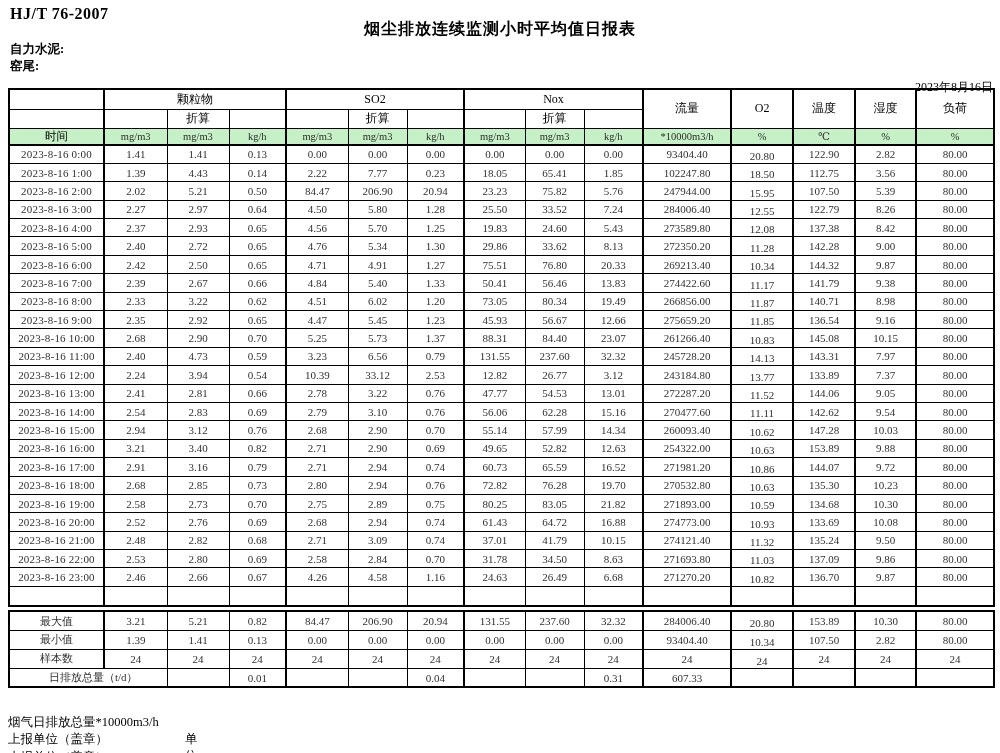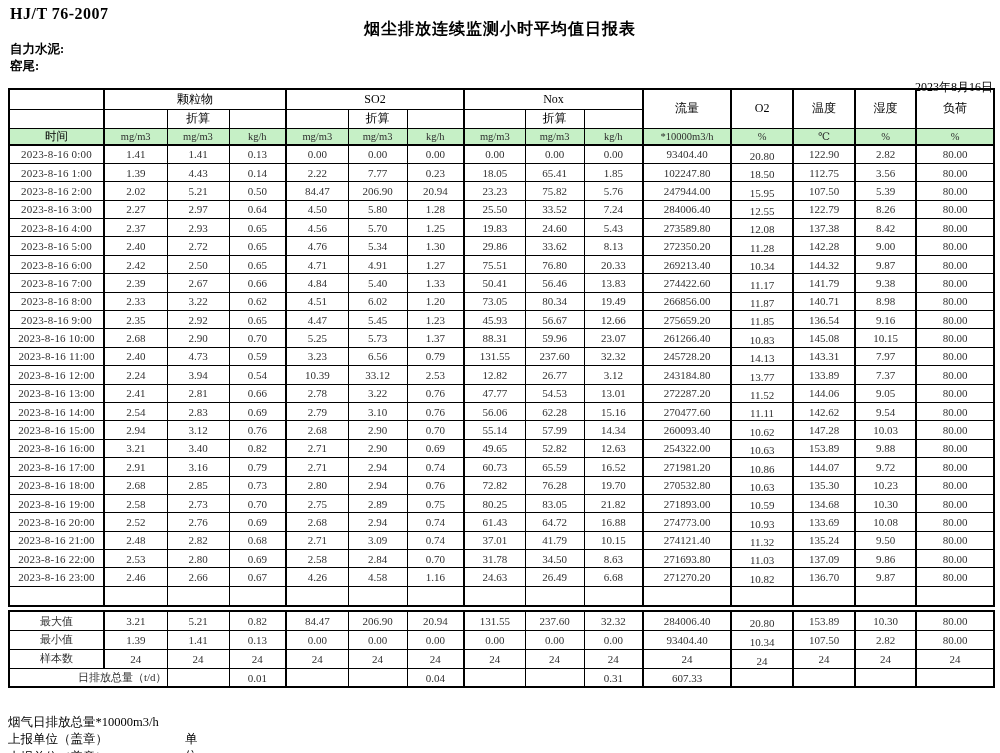--- a/index.html
+++ b/index.html
@@ -28,21 +28,21 @@
   tr.drow  { height:18.4px; }
   tr.drow td { font-size:11px; color:#303030; }
   tr.erow  { height:20px; }
   td.c-time { font-size:11px; color:#303030; letter-spacing:.2px; }
   td.c-o2  { vertical-align:bottom; padding-bottom:1px;margin-top:44px; }
 
   .gap { height:3px; }
   table.sum tr { height:19px; }
   table.sum td { font-size:11px; color:#303030; }
   td.slabel { font-size:12px; color:#000; }
-  td.tlabel { font-size:12px; color:#000; text-align:right; padding-left:10px; }
+  td.tlabel { font-size:12px; color:#000; text-align:center; padding-left:10px; }
 
   .f1 { position:absolute; left:8px;  top:714px; font-size:12.5px; }
   .f2 { position:absolute; left:8px;  top:731px; font-size:12.5px; }
   .f2 .unit { position:absolute; left:177px; top:0; }
   .cutoff { position:absolute; left:8px; top:749px; height:4px; overflow:hidden; font-size:12.5px; }
 </style>
 </head>
 <body>
 
 <div class="page">
@@ -288,21 +288,21 @@
           </tr>
           <tr class="drow">
             <td class="c-time">2023-8-16 10:00</td>
             <td class="bl2 ">2.68</td>
             <td>2.90</td>
             <td>0.70</td>
             <td class="bl2 ">5.25</td>
             <td>5.73</td>
             <td>1.37</td>
             <td class="bl2 ">88.31</td>
-            <td>59.96</td>
+            <td>84.40</td>
             <td>23.07</td>
             <td class="bl2 ">261266.40</td>
             <td class="bl2 c-o2">10.83</td>
             <td class="bl2 ">145.08</td>
             <td class="bl2 ">10.15</td>
             <td class="bl2 ">80.00</td>
           </tr>
           <tr class="drow">
             <td class="c-time">2023-8-16 11:00</td>
             <td class="bl2 ">2.40</td>

